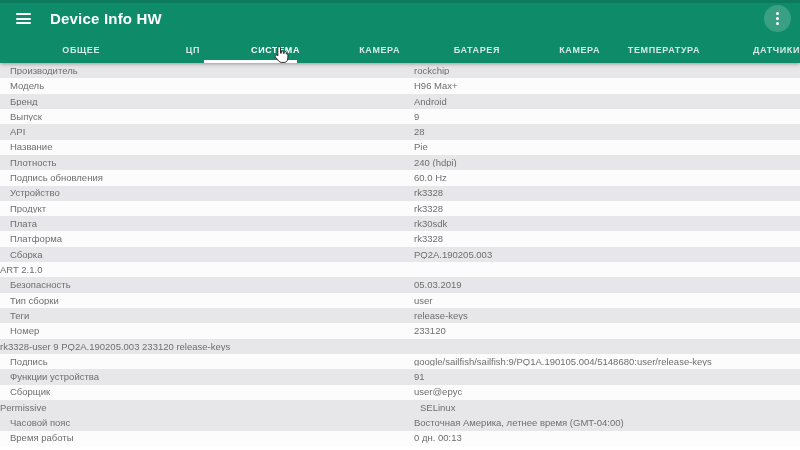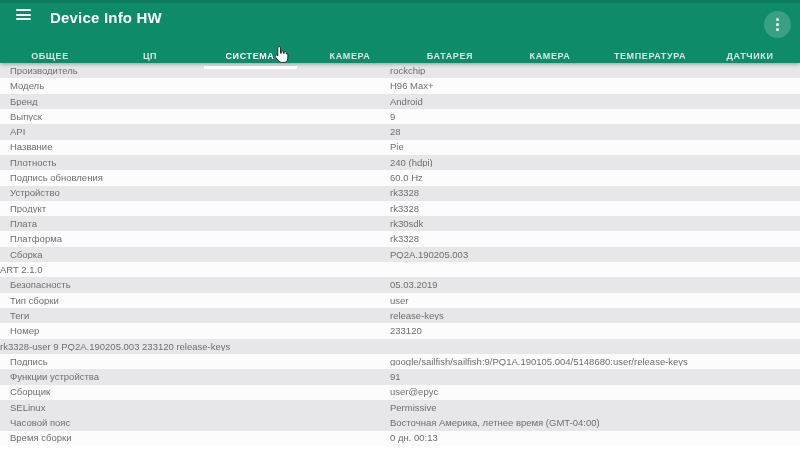--- a/index.html
+++ b/index.html
@@ -21,22 +21,22 @@
     position:absolute;top:0;left:0;right:0;height:63px;
     background:var(--primary);
     box-shadow:0 1px 4px rgba(0,0,0,0.35);
     z-index:5;
   }
   .status-shade{
     position:absolute;top:0;left:0;right:0;height:3px;
     background:rgba(0,0,0,0.12);
   }
   .appbar{
-    height:34px;display:flex;
-    padding-left:16px;position:relative;margin-top:6px;
+    height:34px;display:flex;align-items:center;
+    padding-left:16px;position:relative;
   }
   .burger{
     width:15px;height:11px;display:flex;flex-direction:column;
     justify-content:space-between;cursor:pointer;margin-top:3px;
   }
   .burger i{display:block;height:2px;background:#fff;border-radius:1px;}
   .appbar-title{
     color:#fff;font-size:15px;font-weight:bold;letter-spacing:.2px;
     margin-left:19px;margin-top:3px;
   }
@@ -45,39 +45,39 @@
     border-radius:50%;background:rgba(255,255,255,0.18);
     display:flex;align-items:center;justify-content:center;cursor:pointer;
   }
   .dots{display:flex;flex-direction:column;gap:2px;}
   .dots i{width:3px;height:3px;background:#fff;border-radius:50%;display:block;}
   
   .tabbar{
     height:29px;display:flex;position:relative;
   }
   .tab{
-    flex:1;position:relative;display:flex;align-items:center;justify-content:center;
+    flex:1;position:relative;display:flex;align-items:center;justify-content:flex-end;
     cursor:pointer;
   }
   .tab span{
     color:rgba(255,255,255,0.82);
     font-size:9px;font-weight:bold;letter-spacing:.6px;
     padding-top:2px;
   }
   .tab.active span{color:#ffffff;}
   .tab .indicator{
     position:absolute;bottom:0;left:4px;right:3px;height:3px;
     background:var(--indicator);
   }
   
   .table{
     position:absolute;top:63px;left:0;right:0;height:383px;
     display:flex;flex-direction:column;
   }
-  .row{flex:1;display:flex;align-items:center;background:var(--row);}
+  .row{flex:1;display:flex;align-items:center;background:var(--row);gap:24px;}
   .row.alt{background:var(--row-alt);}
   .cell{
     font-size:9.5px;color:var(--text);white-space:nowrap;overflow:hidden;
     line-height:1;
   }
   .cell.label{width:390px;padding-left:10px;flex-shrink:0;}
   .cell.value{flex:1;}
   
   .cursor{
     position:absolute;left:273px;top:45px;width:17px;height:19px;z-index:10;
@@ -214,28 +214,28 @@
     </div>
     <div class="row alt">
       <div class="cell label">Функции устройства</div>
       <div class="cell value">91</div>
     </div>
     <div class="row">
       <div class="cell label">Сборщик</div>
       <div class="cell value">user@epyc</div>
     </div>
     <div class="row alt">
+      <div class="cell value">Permissive</div>
       <div class="cell label">SELinux</div>
-      <div class="cell value">Permissive</div>
     </div>
     <div class="row alt">
       <div class="cell label">Часовой пояс</div>
       <div class="cell value">Восточная Америка, летнее время (GMT-04:00)</div>
     </div>
     <div class="row">
-      <div class="cell label">Время сборки</div>
+      <div class="cell label">Время работы</div>
       <div class="cell value">0 дн. 00:13</div>
     </div>
   </div>
 
 <svg class="cursor" viewBox="0 0 18 20">
   <path d="M6.5 1.5 C7.3 1.5 7.9 2.1 7.9 2.9 L7.9 8.6 L8.8 8.6 L8.8 7.2 C8.8 6.6 9.3 6.1 9.9 6.1 C10.5 6.1 11 6.6 11 7.2 L11 8.8 L11.9 8.8 L11.9 7.9 C11.9 7.3 12.4 6.8 13 6.8 C13.6 6.8 14.1 7.3 14.1 7.9 L14.1 9.4 L14.8 9.4 C15.4 9.4 15.9 9.9 15.9 10.5 L15.6 14.6 C15.5 16.8 13.9 18.4 11.7 18.4 L9.2 18.4 C7.9 18.4 6.8 17.9 6 16.9 L2.6 12.8 C2.1 12.2 2.2 11.4 2.8 10.9 C3.4 10.4 4.2 10.5 4.7 11.1 L5.1 11.6 L5.1 2.9 C5.1 2.1 5.7 1.5 6.5 1.5 Z" fill="#ffffff" stroke="#222222" stroke-width="1"></path>
 </svg>
 
 </body></html>

